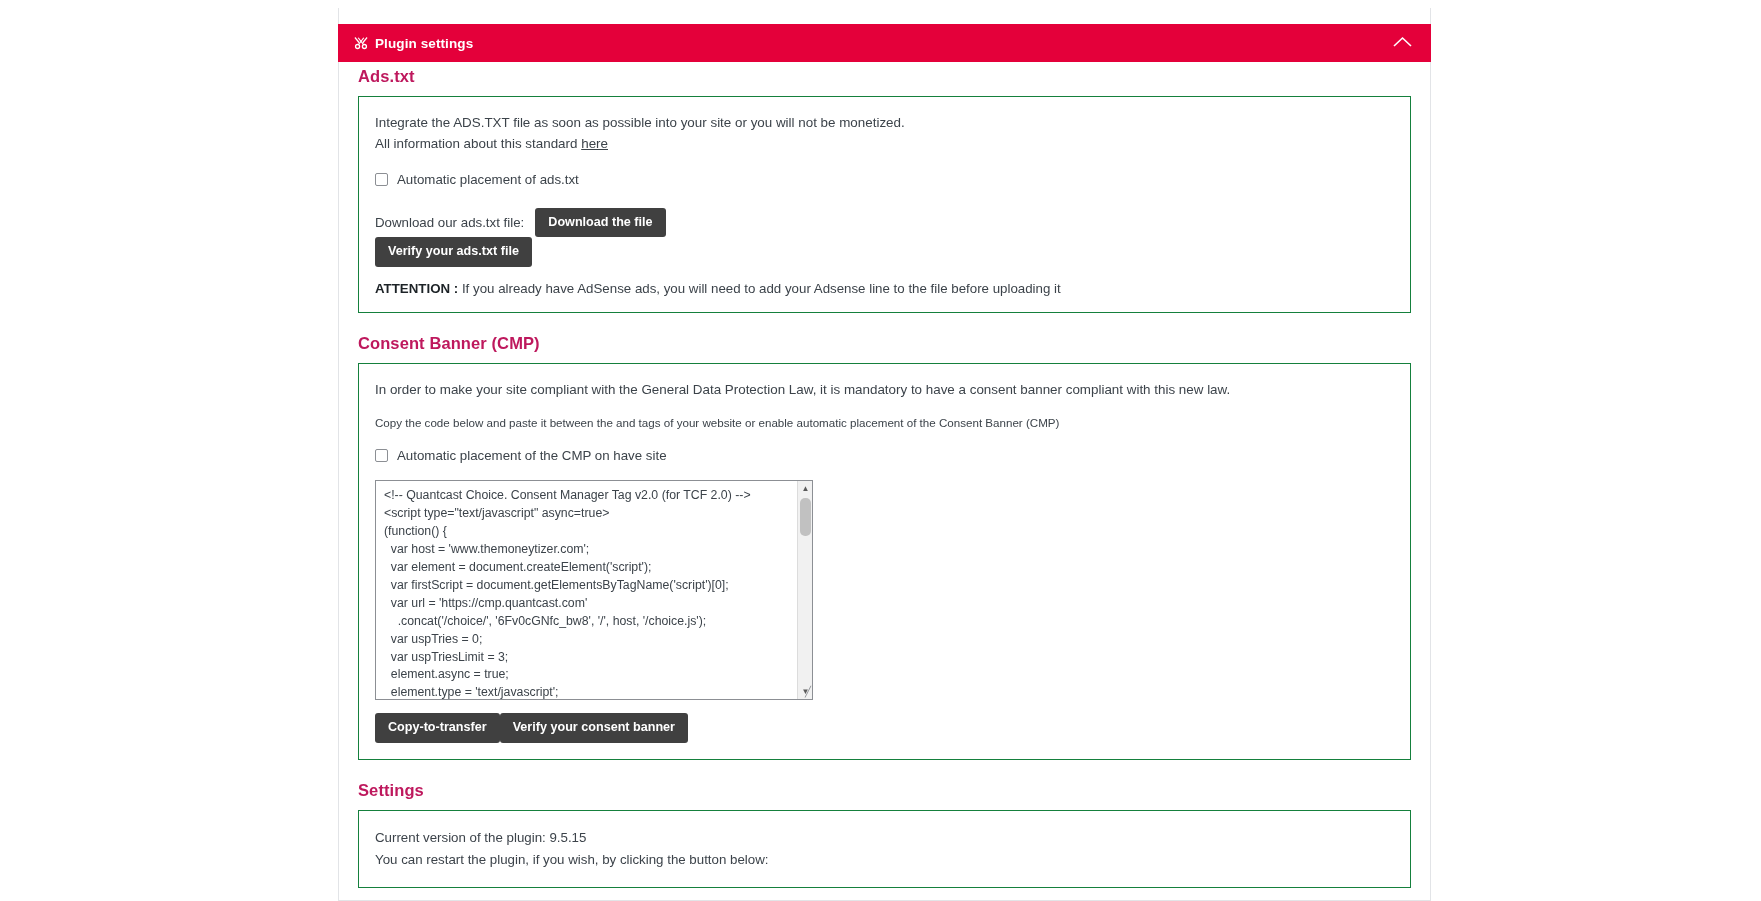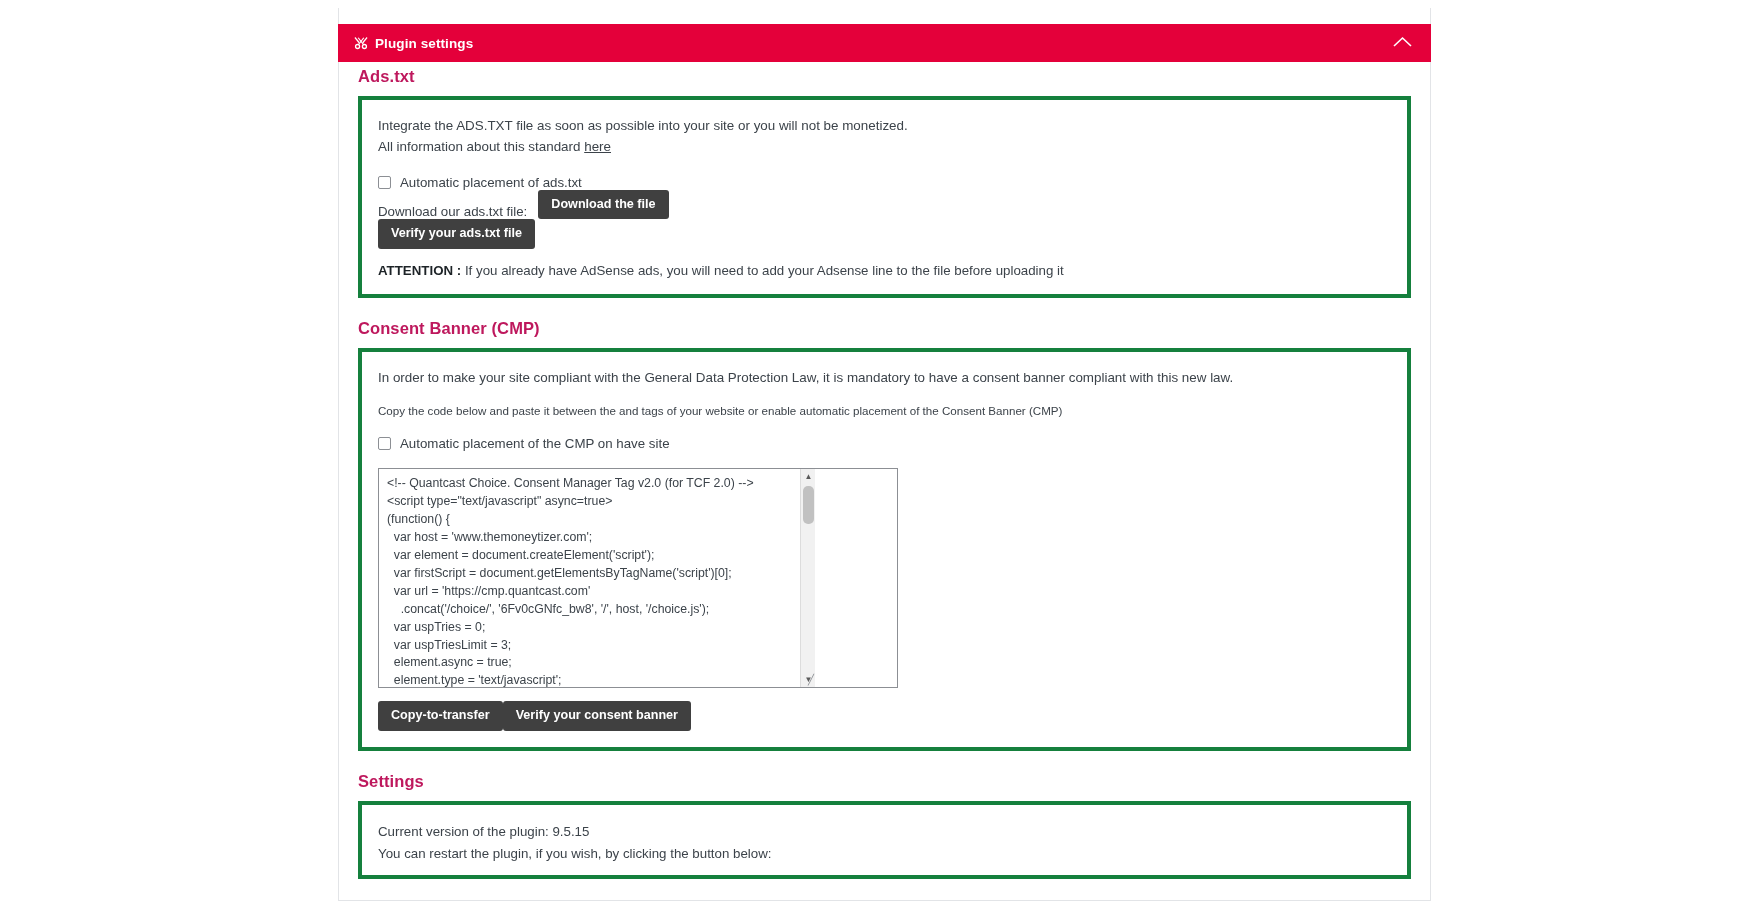--- a/index.html
+++ b/index.html
@@ -83,21 +83,21 @@
     box-sizing: border-box;
   }
   .section-title {
     font-size: 16.5px;
     font-weight: bold;
     color: #be185d;
     margin: 21px 0 10px 0;
     letter-spacing: .1px;
   }
   .card {
-    border: 4px solid #15803d;
+    border: 1px solid #15803d;
     background: #ffffff;
     padding: 16px 16px 16px 16px;
     box-sizing: border-box;
   }
   .lead {
     font-size: 13.4px;
     line-height: 1.55;
     color: #3c434a;
   }
   .lead a.inline-link {
@@ -141,22 +141,23 @@
     font-family: "Liberation Sans", sans-serif;
     font-size: 12.6px;
     font-weight: bold;
     padding: 8px 13px;
     cursor: pointer;
     line-height: 1.1;
     white-space: nowrap;
   }
   .download-row {
     display: flex;
-    align-items: flex-end;
+    align-items: center;
     gap: 11px;
+    margin-top: 21px;
   }
   .download-row-label {
     font-size: 13.3px;
     color: #3c434a;
   }
   .verify-row { }
   .attention {
     font-size: 13.3px;
     color: #3c434a;
     margin-top: 14px;
@@ -164,21 +165,21 @@
   .attention b { color: #1d2327; font-weight: bold; }
 
   
   .code-wrap {
     position: relative;
     margin-top: 17px;
     width: 438px;
     height: 220px;
   }
   .code-box {
-    width: 520px;
+    width: 438px;
     height: 220px;
     border: 1px solid #8c8f94;
     background: #ffffff;
     box-sizing: border-box;
     overflow: hidden;
     position: relative;
     padding: 6px 8px 6px 8px;
   }
   .code-text {
     font-family: "Liberation Sans", sans-serif;

